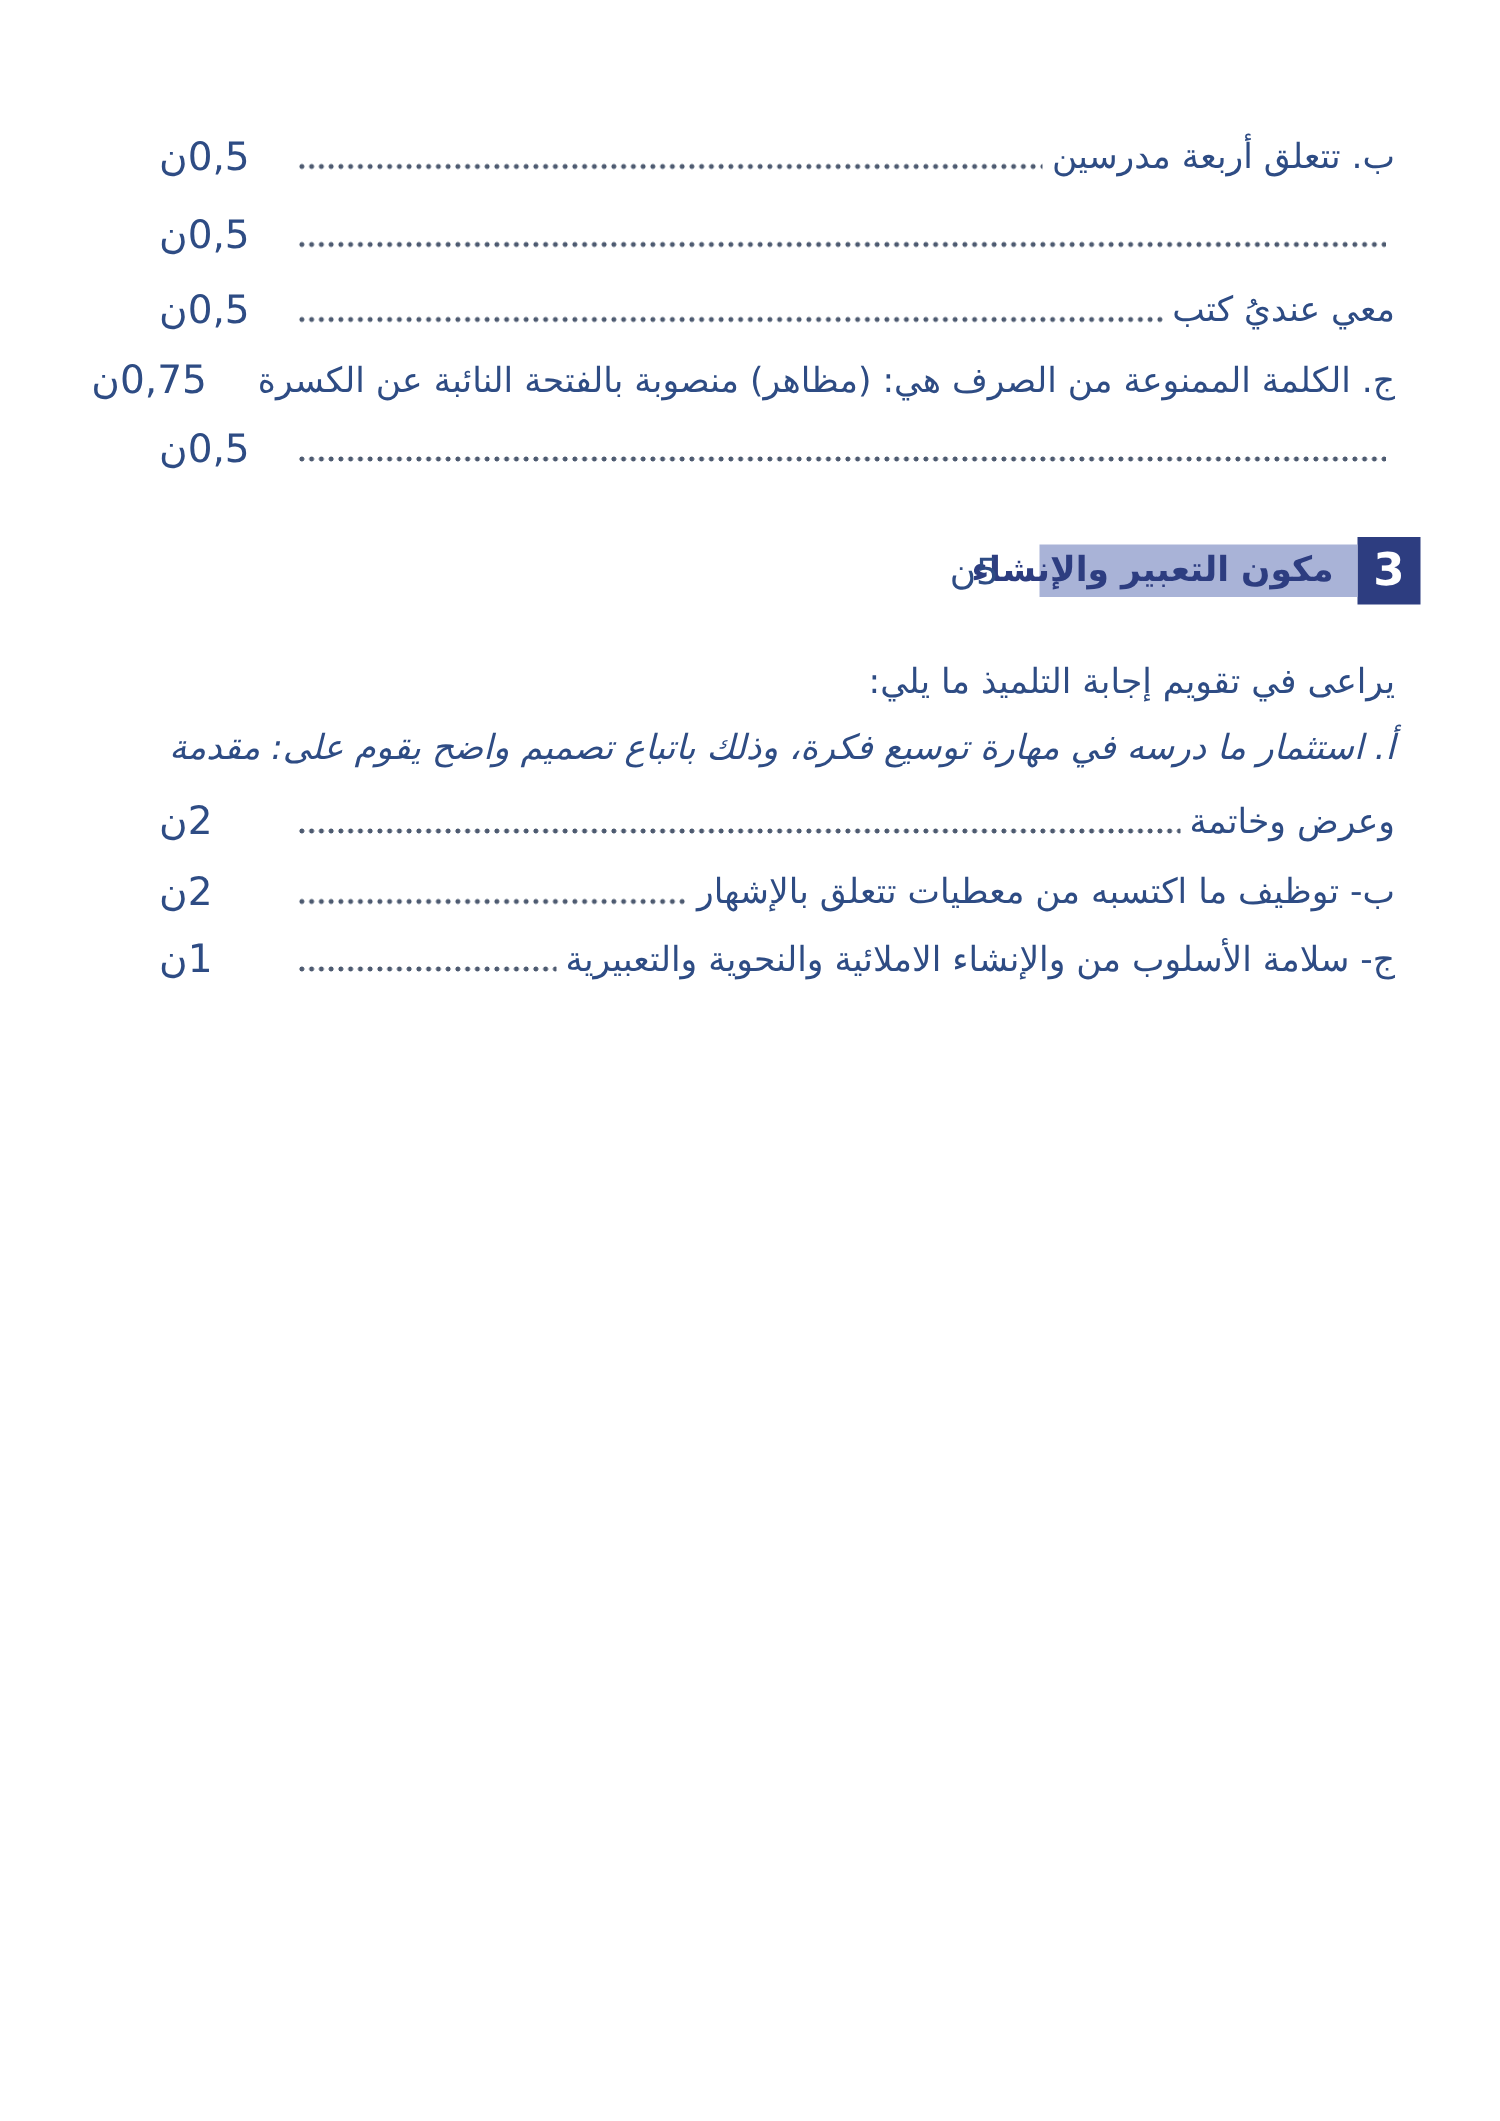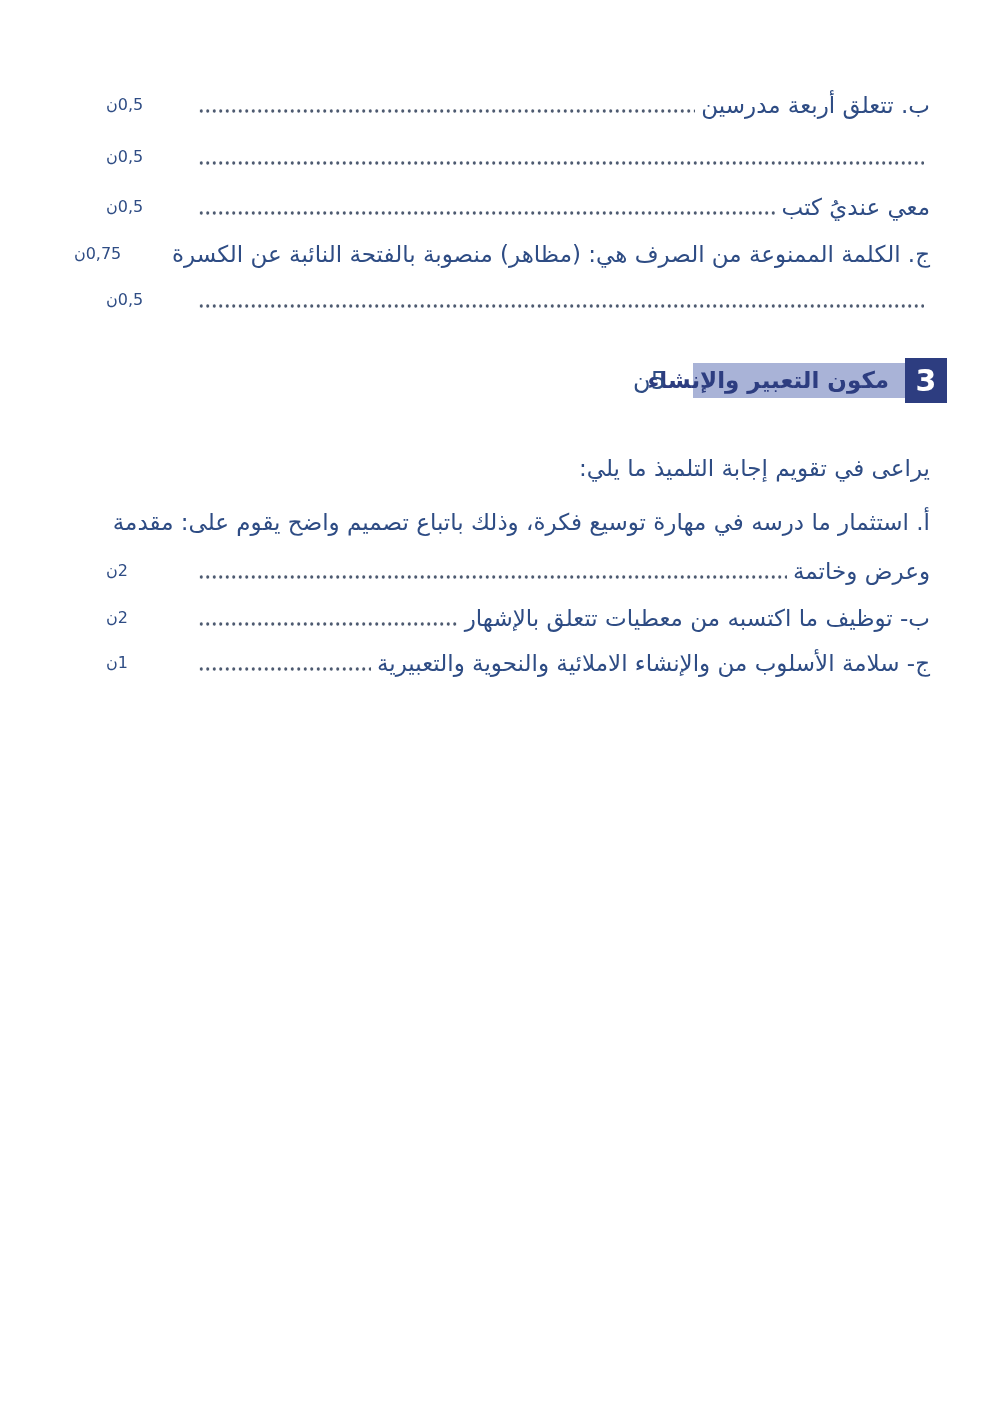--- a/index.html
+++ b/index.html
@@ -42,21 +42,21 @@
     margin-right: 6px;
     background-image: radial-gradient(circle, var(--dots, #4d5a70) 1.4px, transparent 1.9px);
     background-size: 6.5px 8px;
     background-repeat: repeat-x;
     background-position: 0 100%;
   }
   .row .score {
     flex: 0 0 auto;
     width: 64px;
     text-align: left;
-    font-size: 16px;
+    font-size: 26px;
     white-space: nowrap;
   }
   .m1 { margin-top: 18px; }
   .m2 { margin-top: 16px; }
   .m3 { margin-top: 13px; }
   .m4 { margin-top: 12px; }
 
   .list-top { padding-top: 88px; }
 
   .header-row {
@@ -98,22 +98,22 @@
     margin-right: 27px;
     font-size: 24px;
     white-space: nowrap;
   }
   .text-line {
     font-size: 23px;
     line-height: 34px;
     height: 34px;
     white-space: nowrap;
   }
-  .intro { margin-top: 48px; }
-  .para  { margin-top: 20px; }
+  .intro { margin-top: 35px; }
+  .para  { margin-top: 10px; font-style: italic; }
   .mA { margin-top: 15px; }
   .mB { margin-top: 13px; }
   .mC { margin-top: 11px; }
 </style>
 </head>
 <body>
 
 <div class="page">
 
   <div class="pad list-top">

